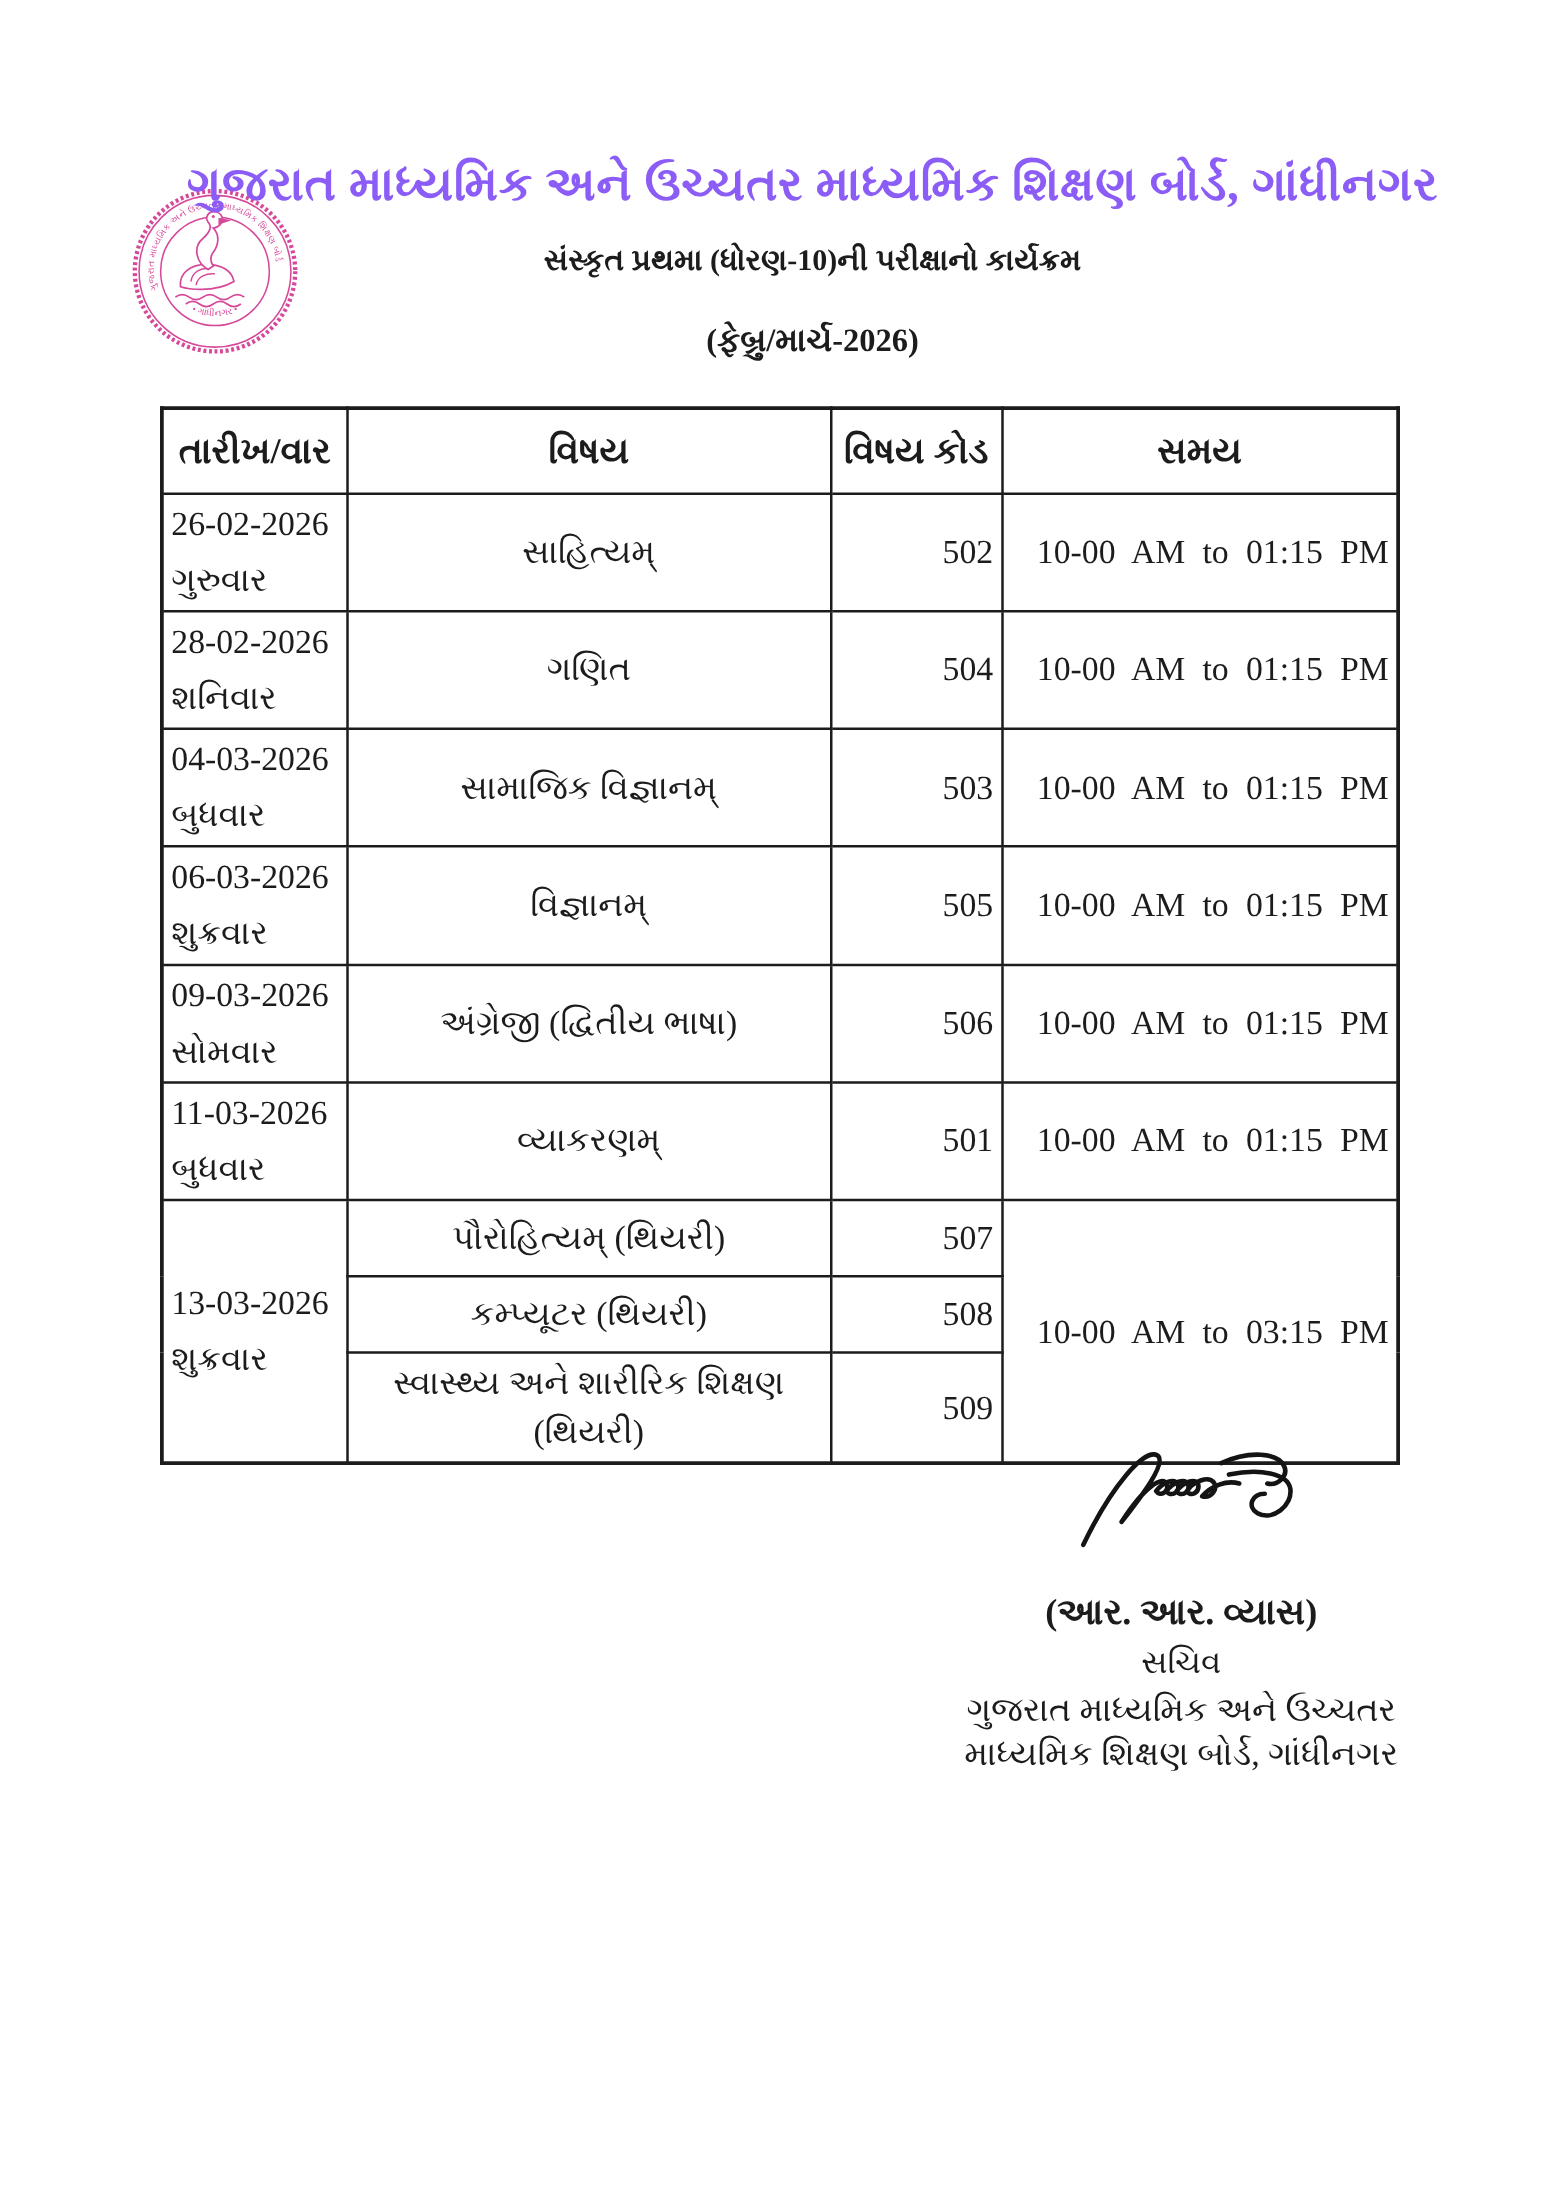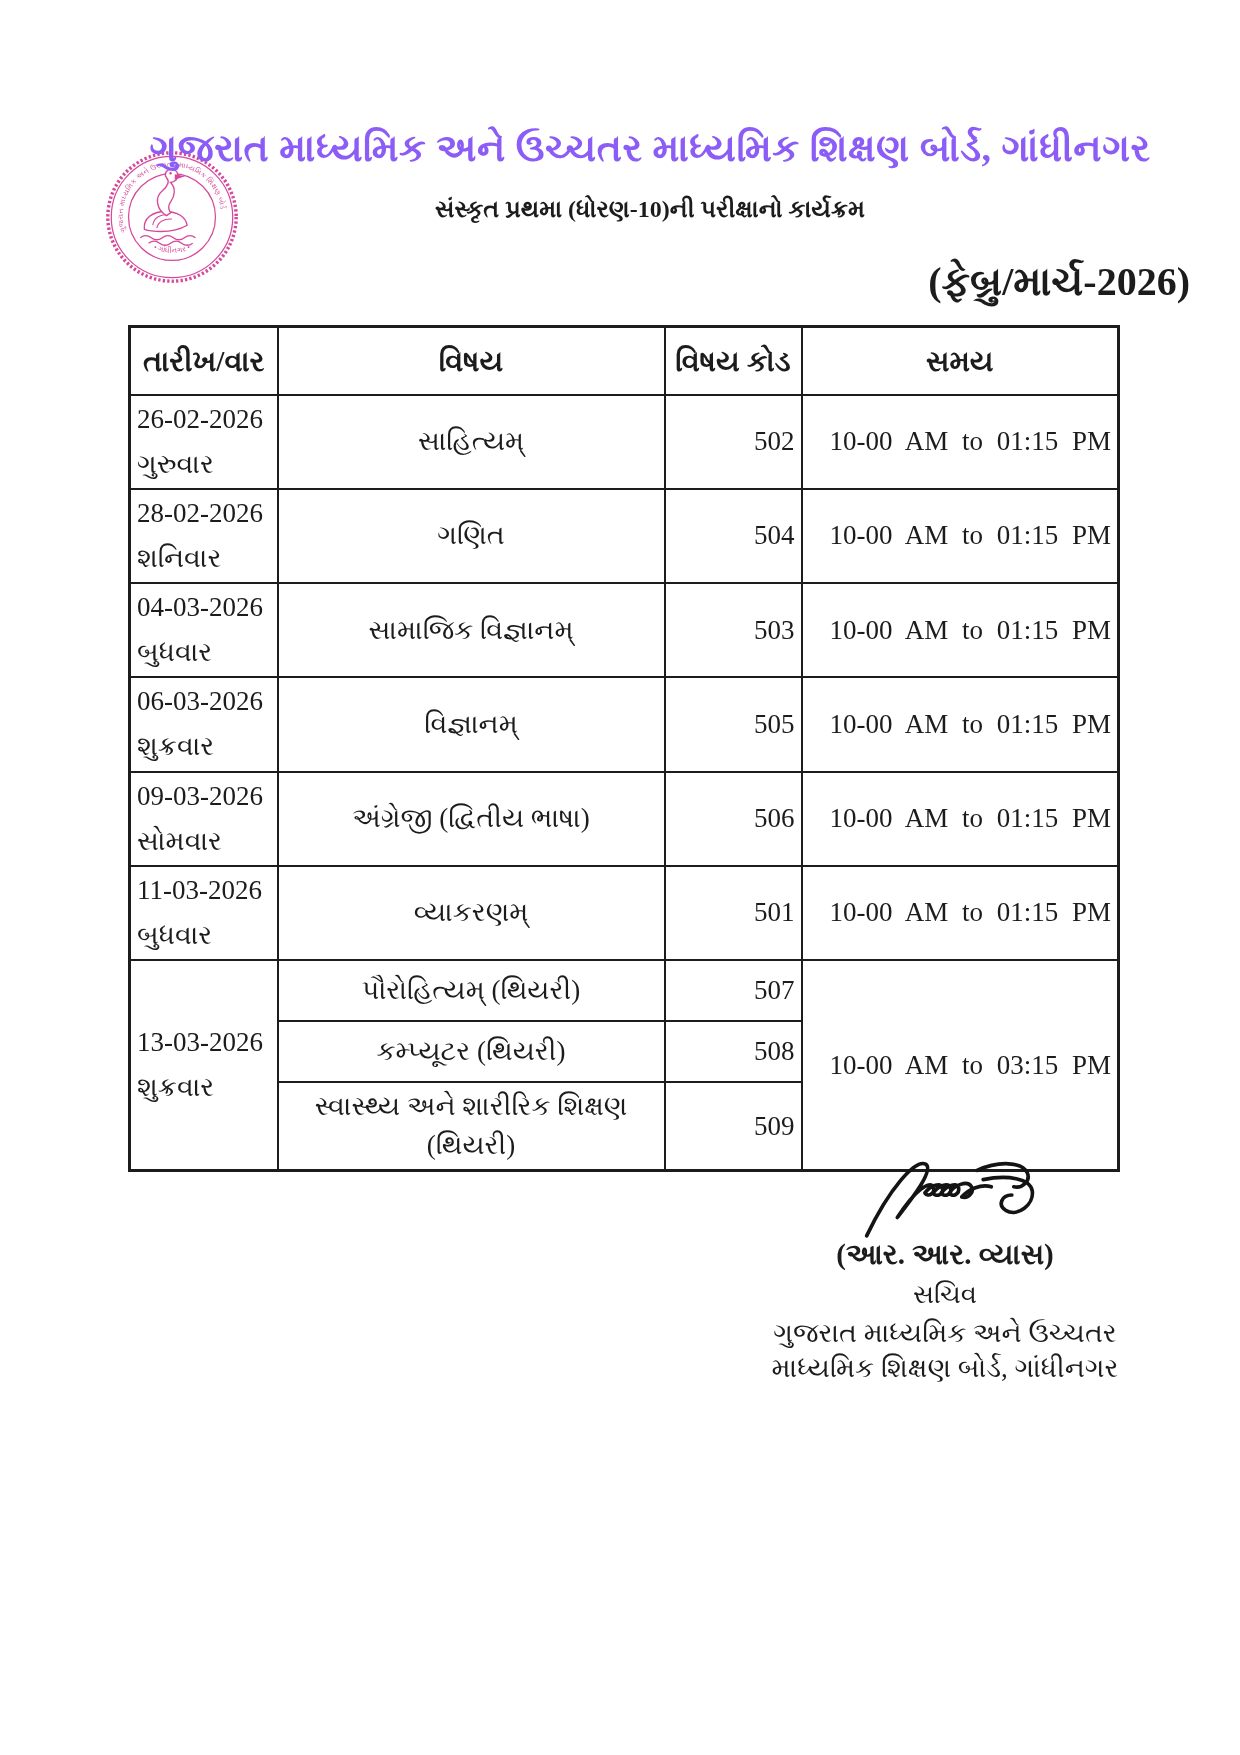--- a/index.html
+++ b/index.html
@@ -11,22 +11,22 @@
   .seal{position:absolute;left:103px;top:148px;width:138px;height:138px;}
   .doc-title{
     position:absolute;left:110px;top:126px;width:1080px;text-align:center;
     font-size:38px;font-weight:bold;color:#8b5cf6;letter-spacing:0.5px;
   }
   .doc-subtitle{
     position:absolute;left:110px;top:196px;width:1080px;text-align:center;
     font-size:24px;font-weight:bold;color:#1c1c1c;
   }
   .doc-period{
-    position:absolute;left:110px;top:258px;width:1080px;text-align:right;
-    font-size:40px;font-weight:bold;color:#1c1c1c;
+    position:absolute;left:110px;top:258px;width:1080px;text-align:center;
+    font-size:26px;font-weight:bold;color:#1c1c1c;
   }
   
   table.schedule{
     position:absolute;left:128px;top:325px;width:989px;
     border-collapse:collapse;table-layout:fixed;
     border:3px solid #1c1c1c;
   }
   table.schedule td{
     border:2px solid #1c1c1c;
     font-size:27px;line-height:1.45;vertical-align:middle;
@@ -37,21 +37,21 @@
   tr.r{height:94px;margin-top:12px;}
   tr.g{height:61px;}
   td.c-date{text-align:left;padding-left:12px;}
   td.c-date .d1{margin-bottom:6px;}
   td.c-subj{text-align:center;}
   td.c-code{text-align:right;}
   td.c-time{text-align:right;font-size:29px;word-spacing:7px;white-space:nowrap;}
   
   .sig-svg{position:absolute;left:862px;top:1150px;width:180px;height:92px;}
   .sig-block{position:absolute;left:745px;top:1238px;width:400px;text-align:center;}
-  .sig-name{font-size:29px;font-weight:bold;margin-bottom:8px;}
+  .sig-name{font-size:29px;font-weight:bold;margin-bottom:8px;margin-top:36px;}
   .sig-role{font-size:26px;margin-bottom:6px;}
   .sig-org{font-size:27px;line-height:1.3;}
 </style>
 </head>
 <body>
 
 <div class="page">
 
   <svg class="seal" viewBox="0 0 200 200" aria-hidden="true">
     <g fill="none" stroke="#d6499a">

